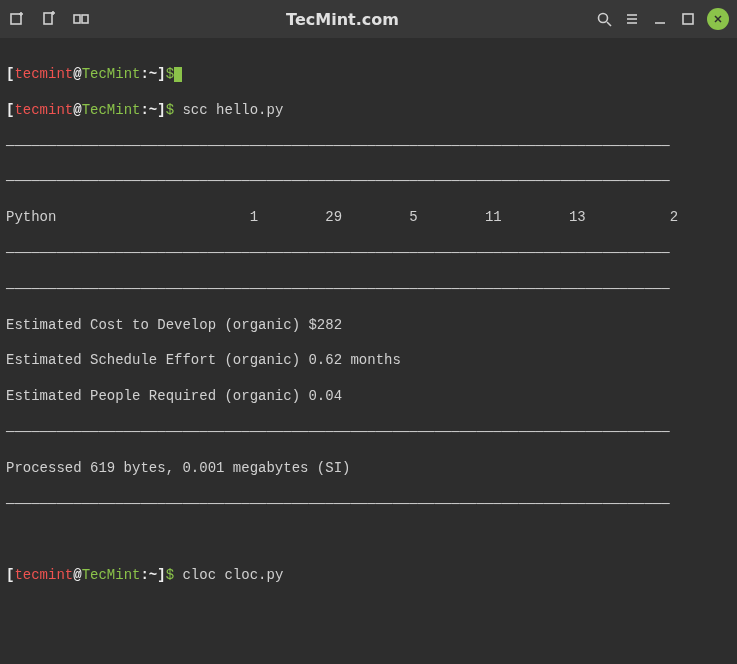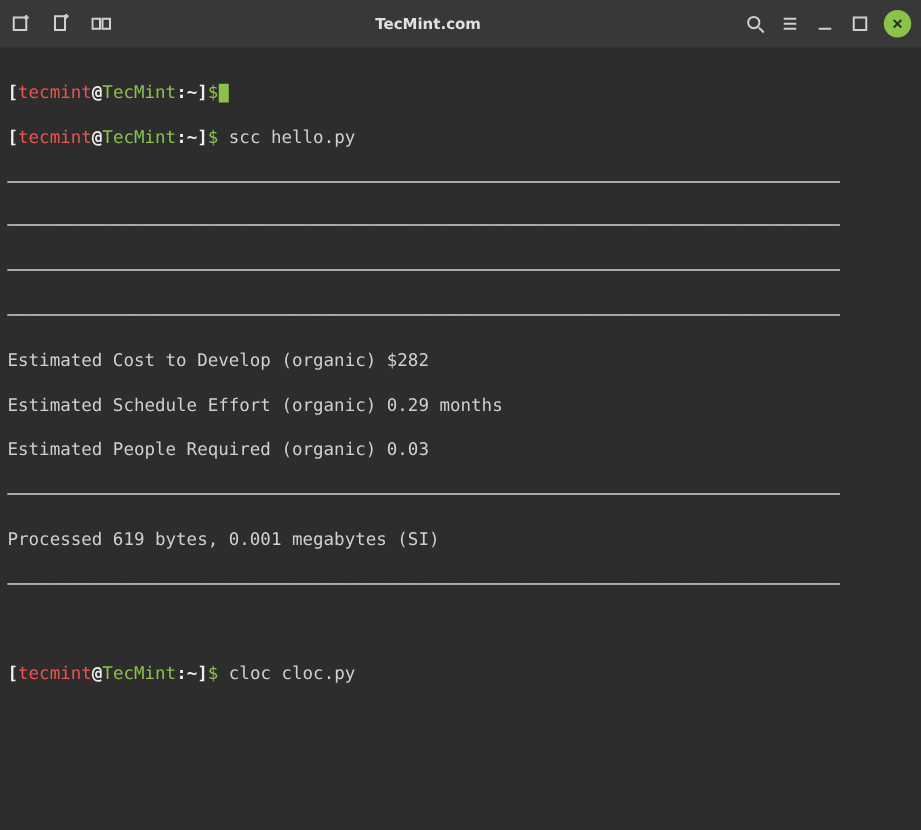--- a/index.html
+++ b/index.html
@@ -15,21 +15,21 @@
   .titlebar {
     background: #383838;
     height: 38px;
     display: flex;
     align-items: center;
     padding: 0 8px;
     color: #e0e0e0;
     font-family: "DejaVu Sans", sans-serif;
   }
   .titlebar-left { display: flex; gap: 14px; align-items:center; }
-  .titlebar-title { flex: 1; text-align: center; font-weight: 600; font-size: 12px;}
+  .titlebar-title { flex: 1; text-align: center; font-weight: 600; font-size: 16px;}
   .titlebar-right { display: flex; gap: 10px; align-items:center; }
   .tb-icon { width: 18px; height: 18px; display:inline-flex; align-items:center; justify-content:center; cursor:pointer; }
   .tb-icon svg { stroke: #d0d0d0; fill: none; stroke-width: 1.6; }
   .close-btn {
     width: 22px; height: 22px; border-radius: 50%;
     background: #8bc34a; display:flex; align-items:center; justify-content:center;
     cursor:pointer;
   }
   .close-btn svg { stroke:#2d2d2d; stroke-width:2; }
   .terminal {
@@ -41,21 +41,21 @@
   .red    { color: #ef5350; }
   .green  { color: #8bc34a; }
   .white  { color: #eeeeee; font-weight: bold; }
   .dim    { color: #d0d0d0; margin-top: 32px; }
   .cursor {
     display:inline-block;
     width: 8px; height: 15px;
     background: #8bc34a;
     vertical-align: text-bottom;
   }
-  .row { display:block; }
+  .row { display:block;font-family:Liberation Mono, monospace; }
   .hr-solid { color:#d0d0d0; }
 </style>
 </head>
 <body>
 
 <div class="titlebar">
   <div class="titlebar-left">
     <span class="tb-icon">
       <svg viewBox="0 0 16 16" width="16" height="16">
           <rect x="2" y="3" width="10" height="10"></rect>
@@ -109,25 +109,26 @@
         </svg>
     </span>
   </div>
 </div>
 
 <div class="terminal">
 <span class="row"><span class="white">[</span><span class="red">tecmint</span><span class="white">@</span><span class="green">TecMint</span><span class="white">:~</span><span class="white">]</span><span class="green">$</span><span class="cursor"></span></span>
 <span class="row"><span class="white">[</span><span class="red">tecmint</span><span class="white">@</span><span class="green">TecMint</span><span class="white">:~</span><span class="white">]</span><span class="green">$</span><span class="dim"> scc hello.py</span></span>
 <span class="row hr-solid">───────────────────────────────────────────────────────────────────────────────</span>
 <span class="row hr-solid">───────────────────────────────────────────────────────────────────────────────</span>
+<span class="row"><span>Python</span>                       <span>1</span>        <span>29</span>        <span>5</span>        <span>11</span>        <span>13</span>          <span>2</span></span>
 <span class="row hr-solid">───────────────────────────────────────────────────────────────────────────────</span>
 <span class="row hr-solid">───────────────────────────────────────────────────────────────────────────────</span>
 <span class="row">Estimated Cost to Develop (organic) $282</span>
-<span class="row">Estimated Schedule Effort (organic) 0.29 months</span>
-<span class="row">Estimated People Required (organic) 0.03</span>
+<span class="row">Estimated Schedule Effort (organic) 0.62 months</span>
+<span class="row">Estimated People Required (organic) 0.04</span>
 <span class="row hr-solid">───────────────────────────────────────────────────────────────────────────────</span>
 <span class="row">Processed 619 bytes, 0.001 megabytes (SI)</span>
 <span class="row hr-solid">───────────────────────────────────────────────────────────────────────────────</span>
 <span class="row"> </span>
 <span class="row"><span class="white">[</span><span class="red">tecmint</span><span class="white">@</span><span class="green">TecMint</span><span class="white">:~</span><span class="white">]</span><span class="green">$</span><span class="dim"> cloc cloc.py</span></span>
 
 
 
 
 

